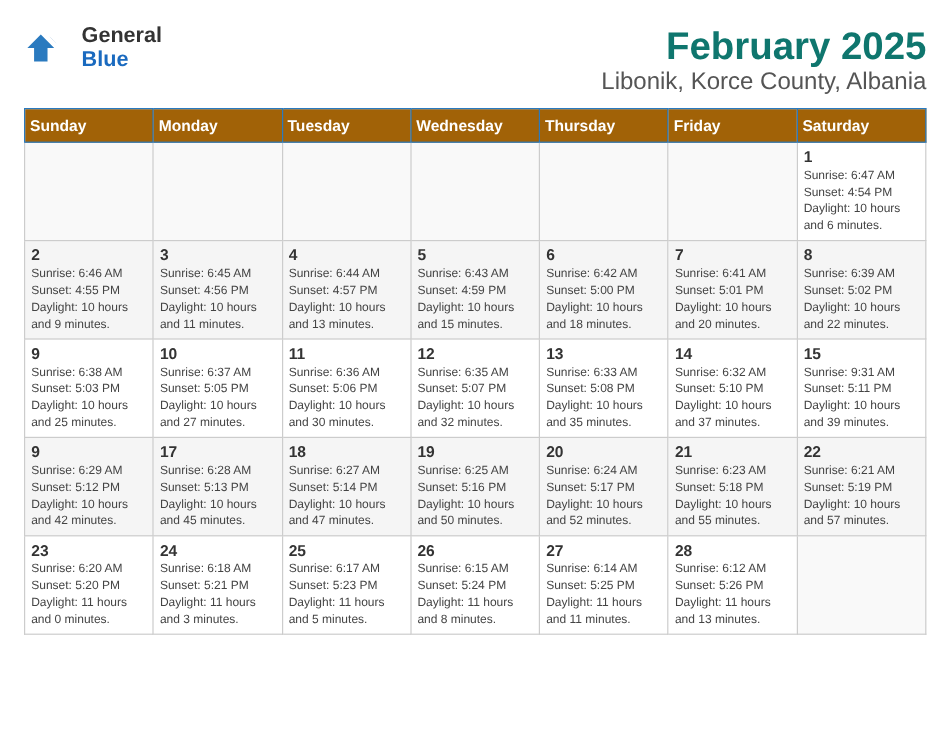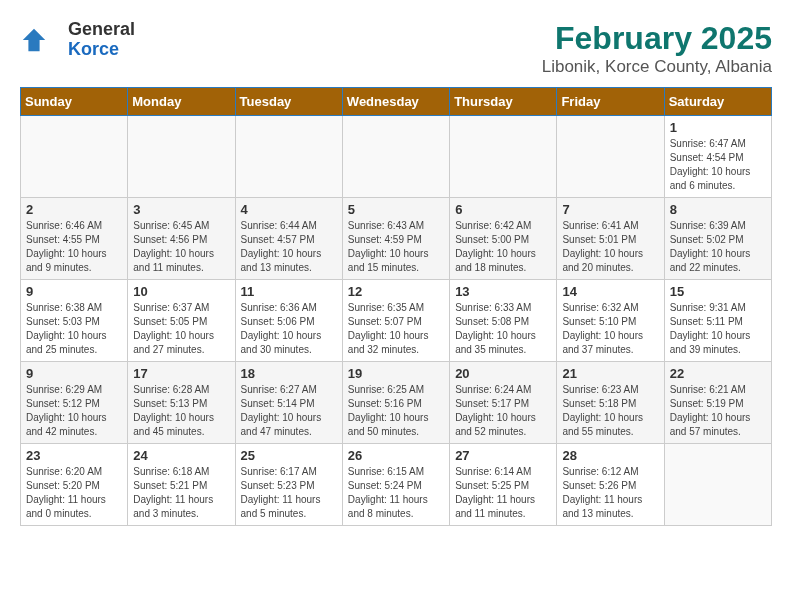--- a/index.html
+++ b/index.html
@@ -34,21 +34,21 @@
     }
     .title-block {
       text-align: right;
     }
     .calendar-title {
       font-size: 32px;
       font-weight: bold;
       color: #0f766e;
     }
     .calendar-subtitle {
-      font-size: 17px;
+      font-size: 20px;
       color: #555;
     }
     table {
       width: 100%;
       border-collapse: collapse;
       table-layout: fixed;
     }
     thead th {
       background: #a16207;
       color: #fff;
@@ -88,21 +88,21 @@
 <body>
 
 <div class="header">
   <div class="logo">
     <svg class="logo-icon" viewBox="0 0 40 40">
       <polygon points="20,4 36,20 28,20 28,36 12,36 12,20 4,20" fill="#2a7abf"></polygon>
       <polygon points="28,4 40,16 34,10" fill="#1a5a9f"></polygon>
     </svg>
     <div class="logo-text">
       <div class="logo-general">General</div>
-      <div class="logo-blue">Korce</div>
+      <div class="logo-blue">Blue</div>
     </div>
   </div>
   <div class="title-block">
     <div class="calendar-title">February 2025</div>
     <div class="calendar-subtitle">Libonik, Korce County, Albania</div>
   </div>
 </div>
 
 <table>
   <thead>

